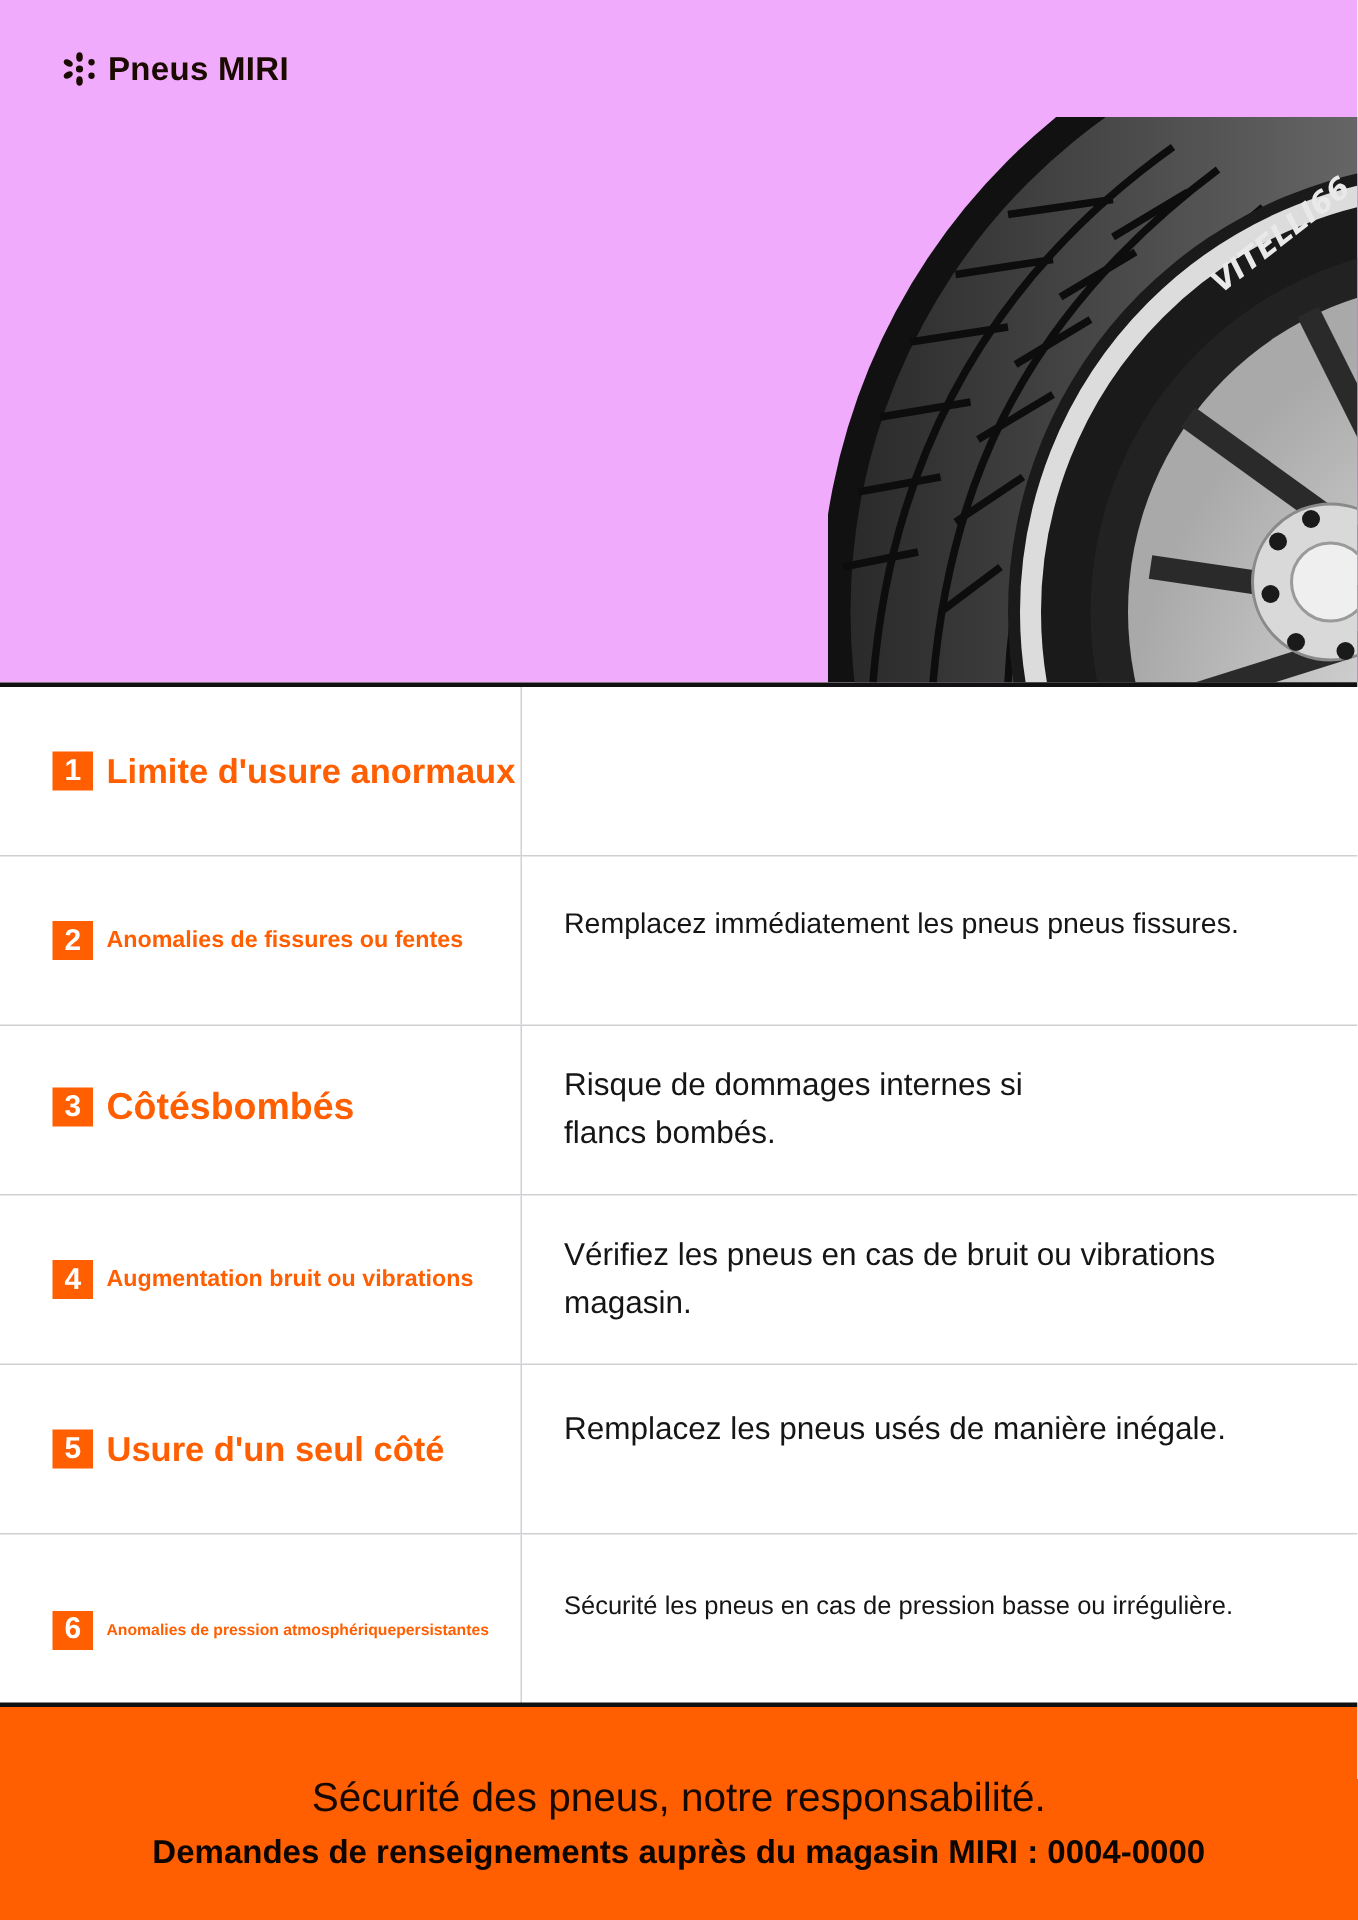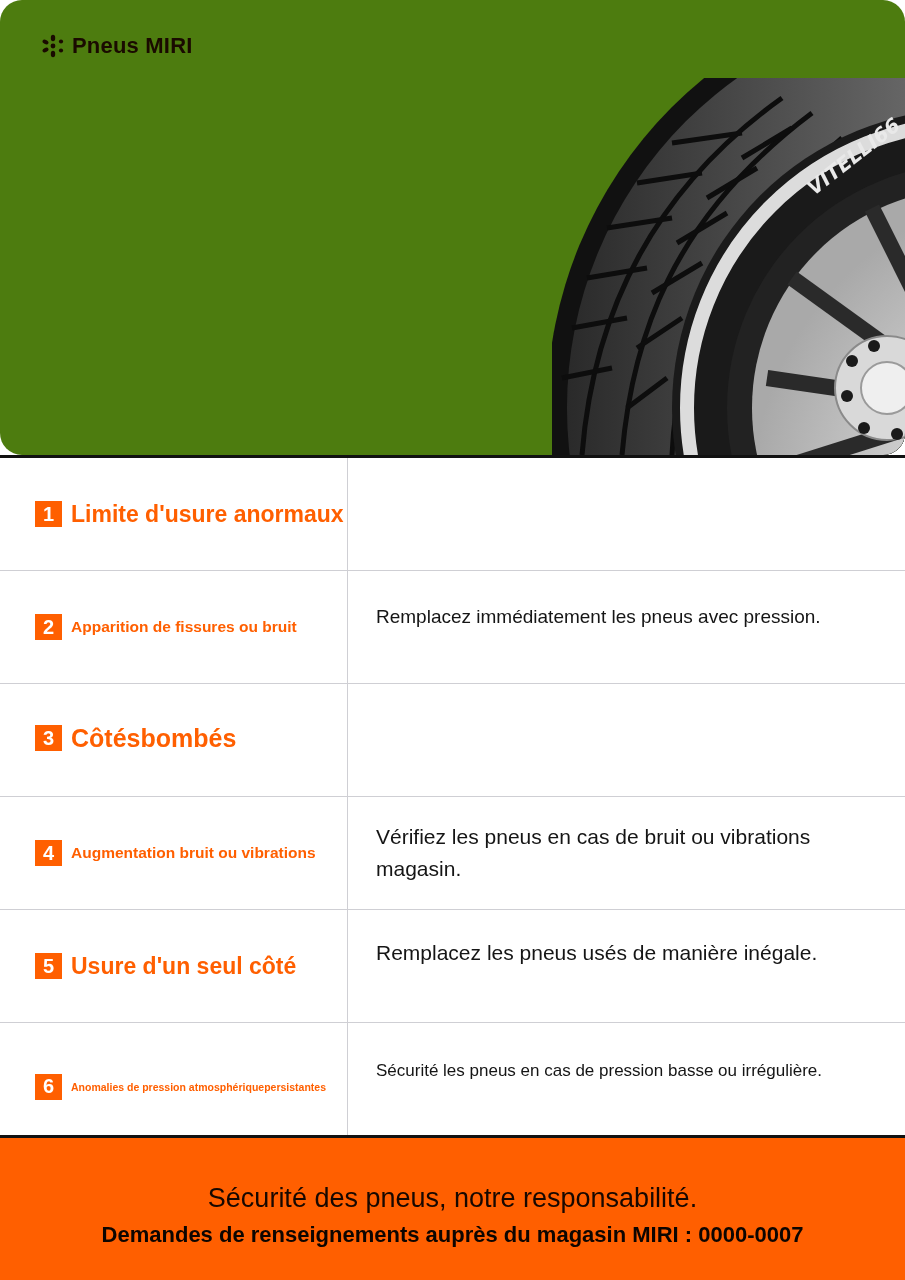--- a/index.html
+++ b/index.html
@@ -1,19 +1,19 @@
 <!DOCTYPE html>
 <html><head>
 <meta charset="utf-8">
 <style>
   * { margin: 0; padding: 0; box-sizing: border-box; }
   html, body { width: 905px; height: 1280px; overflow: hidden; background: #ffffff; }
   body { font-family: "Liberation Sans", "DejaVu Sans", sans-serif; color: #111; position: relative; }
 
-  .hero { position: absolute; left: 0; top: 0; width: 905px; height: 455px; background: #4d7c0f; overflow: hidden; border-radius: 22px; }
+  .hero { position: absolute; left: 0; top: 0; width: 905px; height: 455px; background: #f0abfc; overflow: hidden; }
   .logo { position: absolute; left: 40px; top: 33px; display: flex; align-items: center; gap: 6px; }
   .logo-icon { width: 26px; height: 26px; }
   .logo-text { font-size: 22px; font-weight: 700; color: #1a0a00; letter-spacing: 0.2px; }
 
   .hero-title { position: absolute; left: 37px; top: 218px; width: 540px; font-size: 27px; font-weight: 700; line-height: 38px; color: #0d0500; }
 
   .tire { position: absolute; left: 552px; top: 78px; width: 353px; height: 377px; }
 
   .hero-rule { position: absolute; left: 0; top: 455px; width: 905px; height: 3px; background: #111; }
 
@@ -114,30 +114,32 @@
   <div class="row">
     <div class="cell-left s-lg">
       <span class="num">1</span>
       <span class="label">Limite d'usure anormaux</span>
     </div>
   </div>
 
   <div class="row">
     <div class="cell-left s-md">
       <span class="num">2</span>
-      <span class="label">Apparition de fissures ou bruit</span>
+      <span class="label">Anomalies de fissures ou fentes</span>
     </div>
-    <div class="cell-right r-md" style="padding-top:30px;">Remplacez immédiatement les pneus avec pression.</div>
+    <div class="cell-right r-md" style="padding-top:30px;">Remplacez immédiatement les pneus pneus fissures.</div>
   </div>
 
   <div class="row">
     <div class="cell-left s-lg" style="padding-bottom:4px;">
       <span class="num">3</span>
       <span class="label" style="font-size:25px;">Côtésbombés</span>
     </div>
+    <div class="cell-right" style="padding-top:24px;">Risque de dommages internes si
+ flancs bombés.</div>
   </div>
 
   <div class="row">
     <div class="cell-left s-md">
       <span class="num">4</span>
       <span class="label">Augmentation bruit ou vibrations</span>
     </div>
     <div class="cell-right" style="padding-top:24px;">Vérifiez les pneus en cas de bruit ou vibrations
  magasin.</div>
   </div>
@@ -155,14 +157,14 @@
       <span class="num">6</span>
       <span class="label">Anomalies de pression atmosphériquepersistantes</span>
     </div>
     <div class="cell-right r-sm">Sécurité les pneus en cas de pression basse ou irrégulière.</div>
   </div>
 </div>
 
 <div class="bottom-rule"></div>
 <div class="footer">
   <div class="footer-tagline">Sécurité des pneus, notre responsabilité.</div>
-  <div class="footer-contact">Demandes de renseignements auprès du magasin MIRI : 0000-0007</div>
+  <div class="footer-contact">Demandes de renseignements auprès du magasin MIRI : 0004-0000</div>
 </div>
 
 </body></html>

